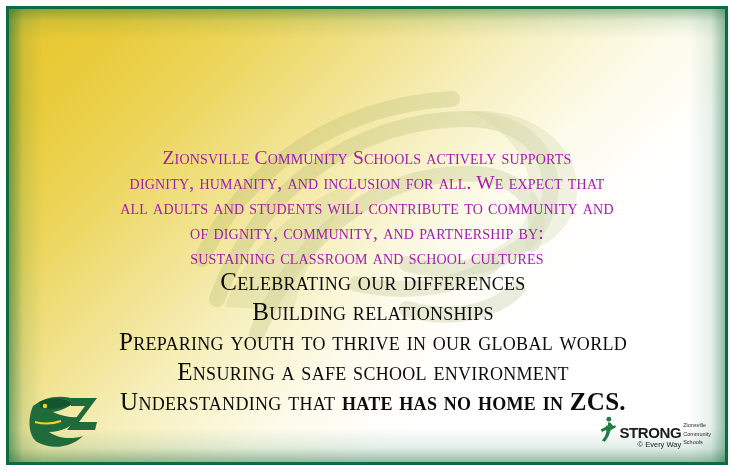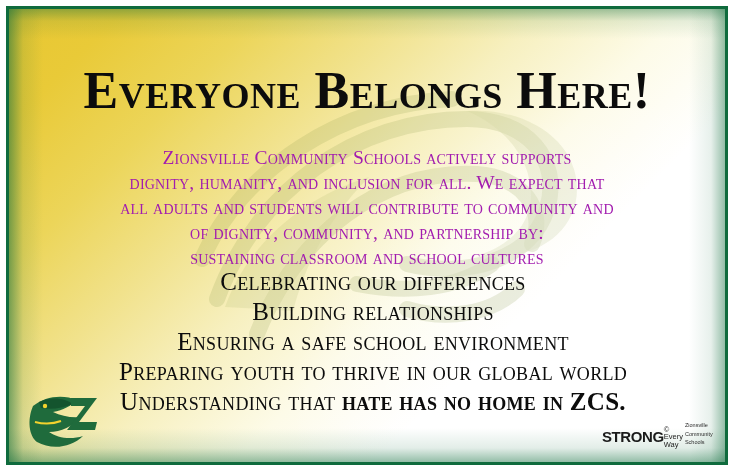--- a/index.html
+++ b/index.html
@@ -131,22 +131,22 @@
     align-items: flex-end;
   }
   .strong-mark {
     width: 30px;
     height: 46px;
     position: relative;
     margin-right: 3px;
   }
   .strong-text {
     display: flex;
-    flex-direction: row;
-    align-items: center;
+    flex-direction: column;
+    align-items: flex-end;
     line-height: 1;
     padding-bottom: 4px;
   }
   .strong-word {
     font-family: "Liberation Sans", sans-serif;
     font-weight: bold;
     font-size: 15px;
     letter-spacing: -0.4px;
     color: #1b1b1b;
   }
@@ -182,35 +182,34 @@
         <path d="M250 235 C 300 245, 350 240, 385 215"></path>
         <path d="M300 260 C 340 272, 385 265, 410 240"></path>
       </g>
       <g fill="#8a9a47" fill-opacity="0.40">
         <path d="M360 62 C 420 58, 470 92, 470 140 C 470 186, 424 214, 372 206 C 404 196, 424 174, 424 146 C 424 110, 398 78, 360 62 Z"></path>
         <path d="M118 258 C 140 196, 196 148, 262 128 C 228 162, 200 208, 186 262 Z"></path>
       </g>
     </svg>
 
     <div class="content">
-      <div class="headline">Everyone Belongs Here!</div>
 
       <div class="para">
         <div>Zionsville Community Schools actively supports</div>
         <div>dignity, humanity, and inclusion for all.  We expect that</div>
         <div>all adults and students will contribute to community and</div>
         <div>of dignity, community, and partnership by:</div>
         <div>sustaining classroom and school cultures</div>
       </div>
 
       <div class="list">
         <div>Celebrating our differences</div>
         <div>Building relationships</div>
+        <div>Preparing youth to thrive in our global world</div>
         <div>Ensuring a safe school environment</div>
-        <div>Preparing youth to thrive in our global world</div>
         <div>
           <span>Understanding that </span><span class="bold">hate has no home in ZCS.</span>
         </div>
       </div>
     </div>
 
     <svg class="logo-left" viewBox="0 0 74 62" xmlns="http://www.w3.org/2000/svg">
       <path d="M6 14 C 18 4, 36 2, 50 8 C 44 14, 36 18, 26 20 C 34 24, 44 26, 54 25 C 46 34, 34 40, 22 40 C 30 46, 44 48, 56 44 C 44 56, 24 58, 10 50 C 2 44, 0 28, 6 14 Z" fill="#1f6b3c"></path>
       <path d="M12 10 C 24 4, 38 6, 46 12 C 36 16, 24 18, 14 16 Z" fill="#14542e"></path>
       <path d="M44 6 L 70 6 L 52 30 L 70 30 L 68 38 L 40 38 L 58 14 L 44 14 Z" fill="#1f6b3c"></path>

